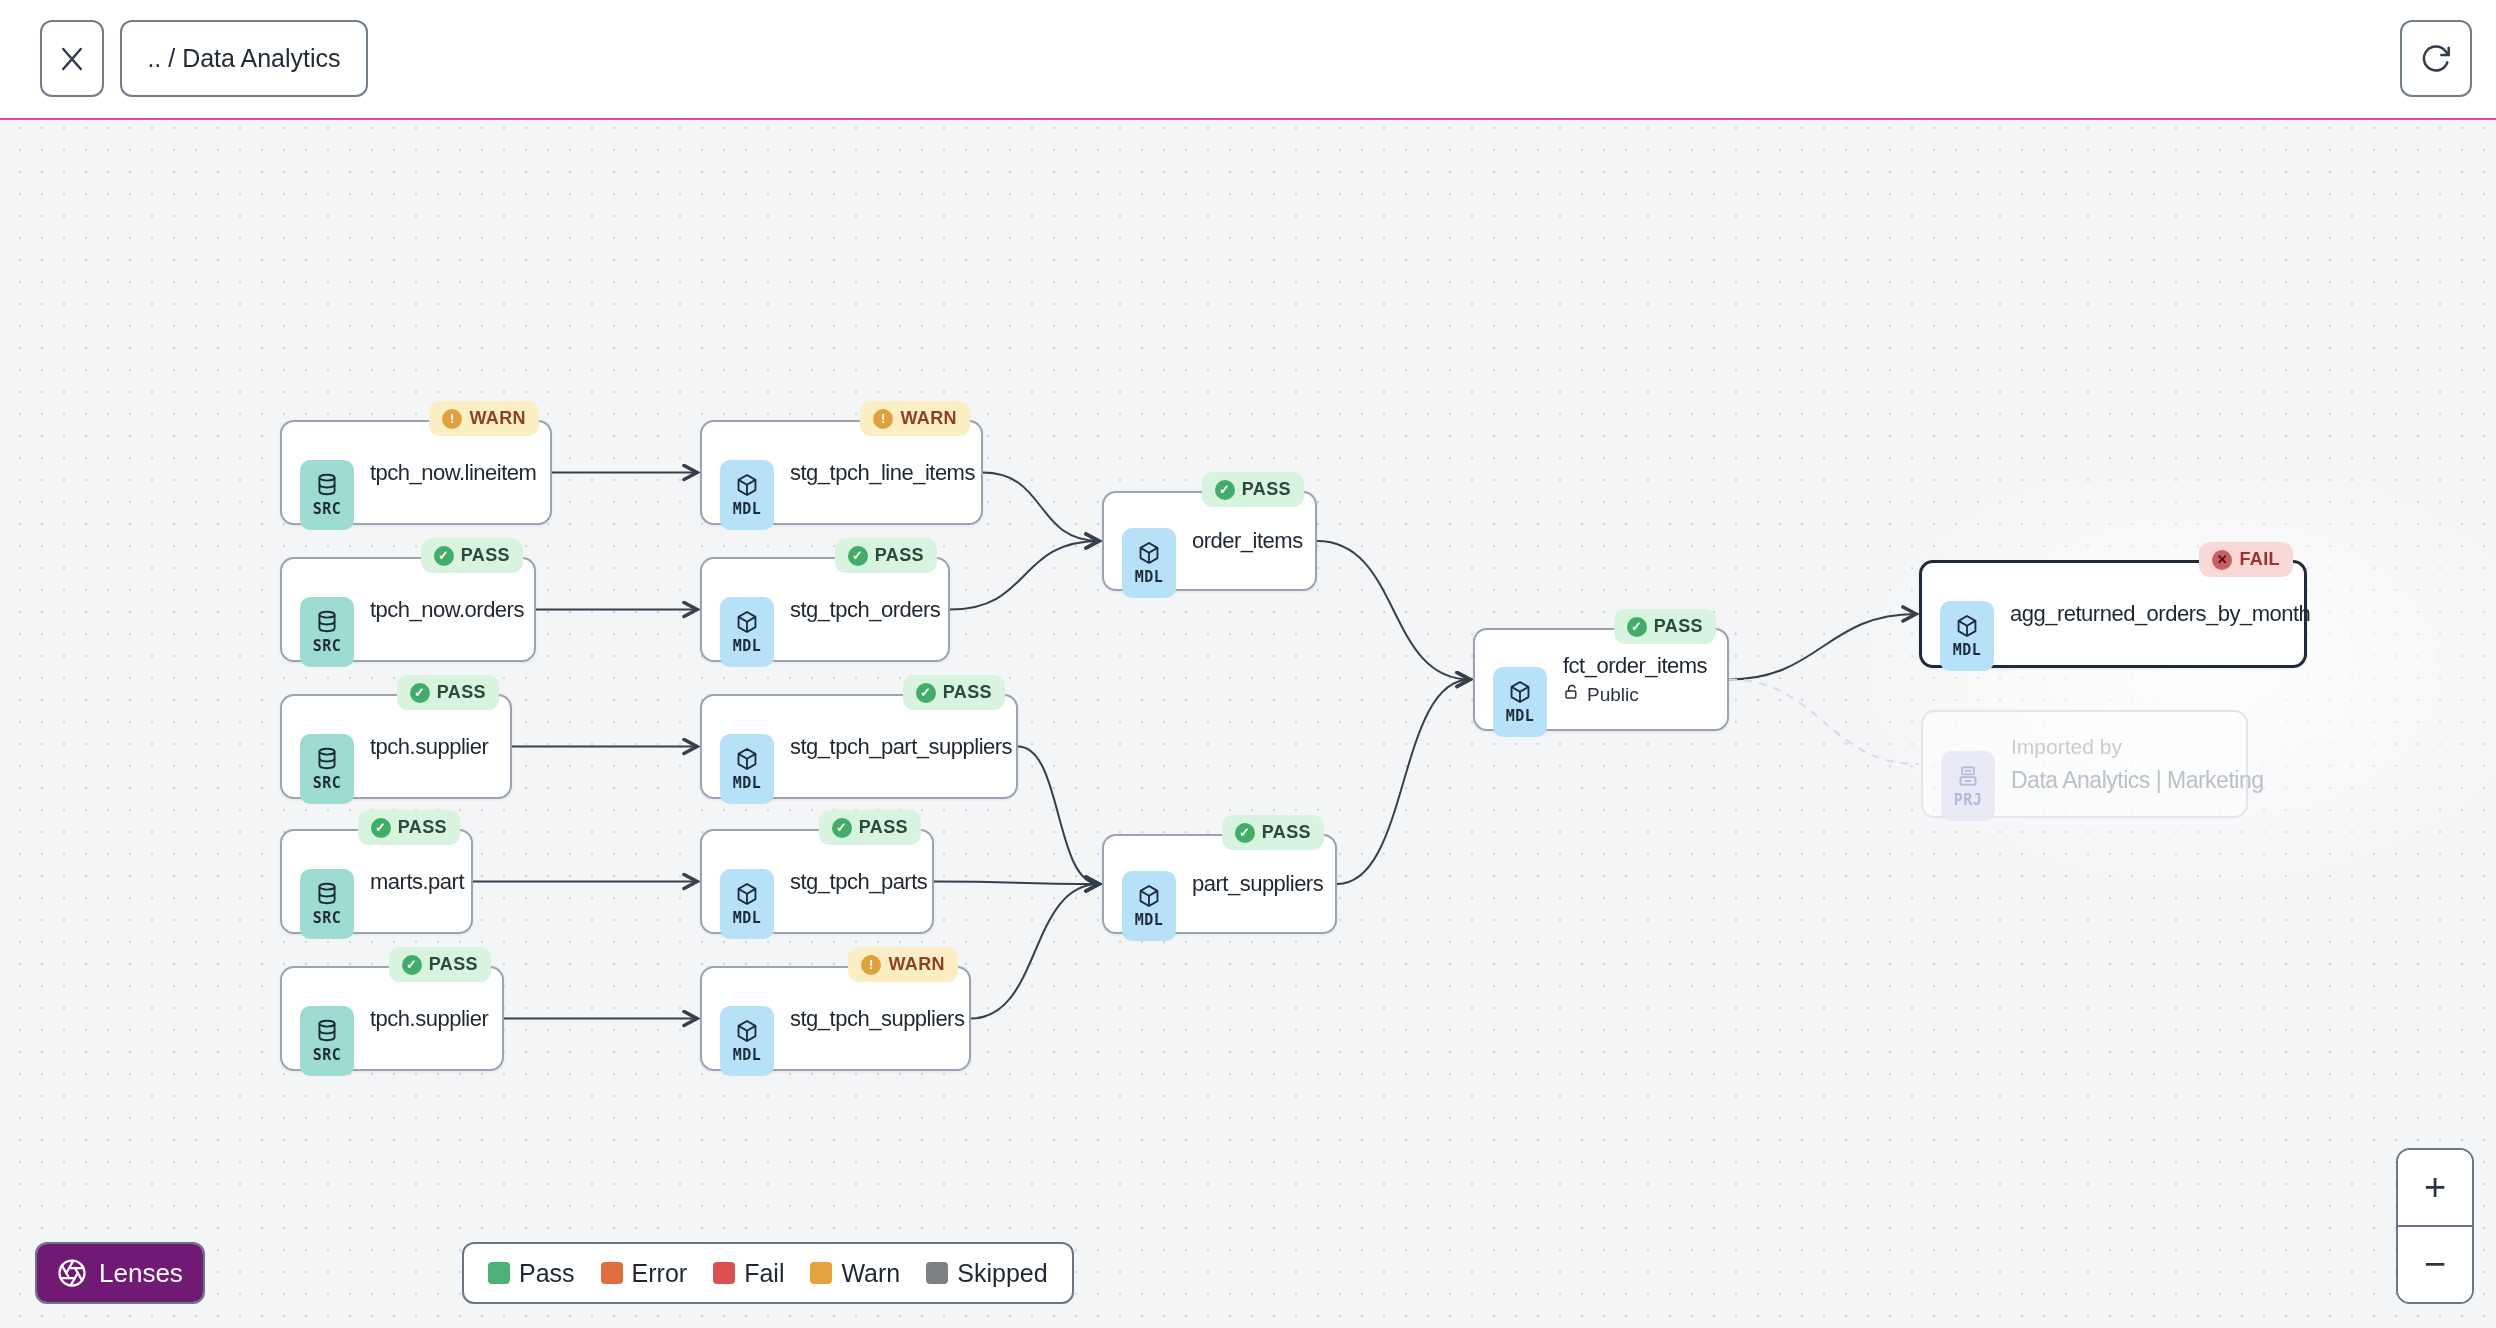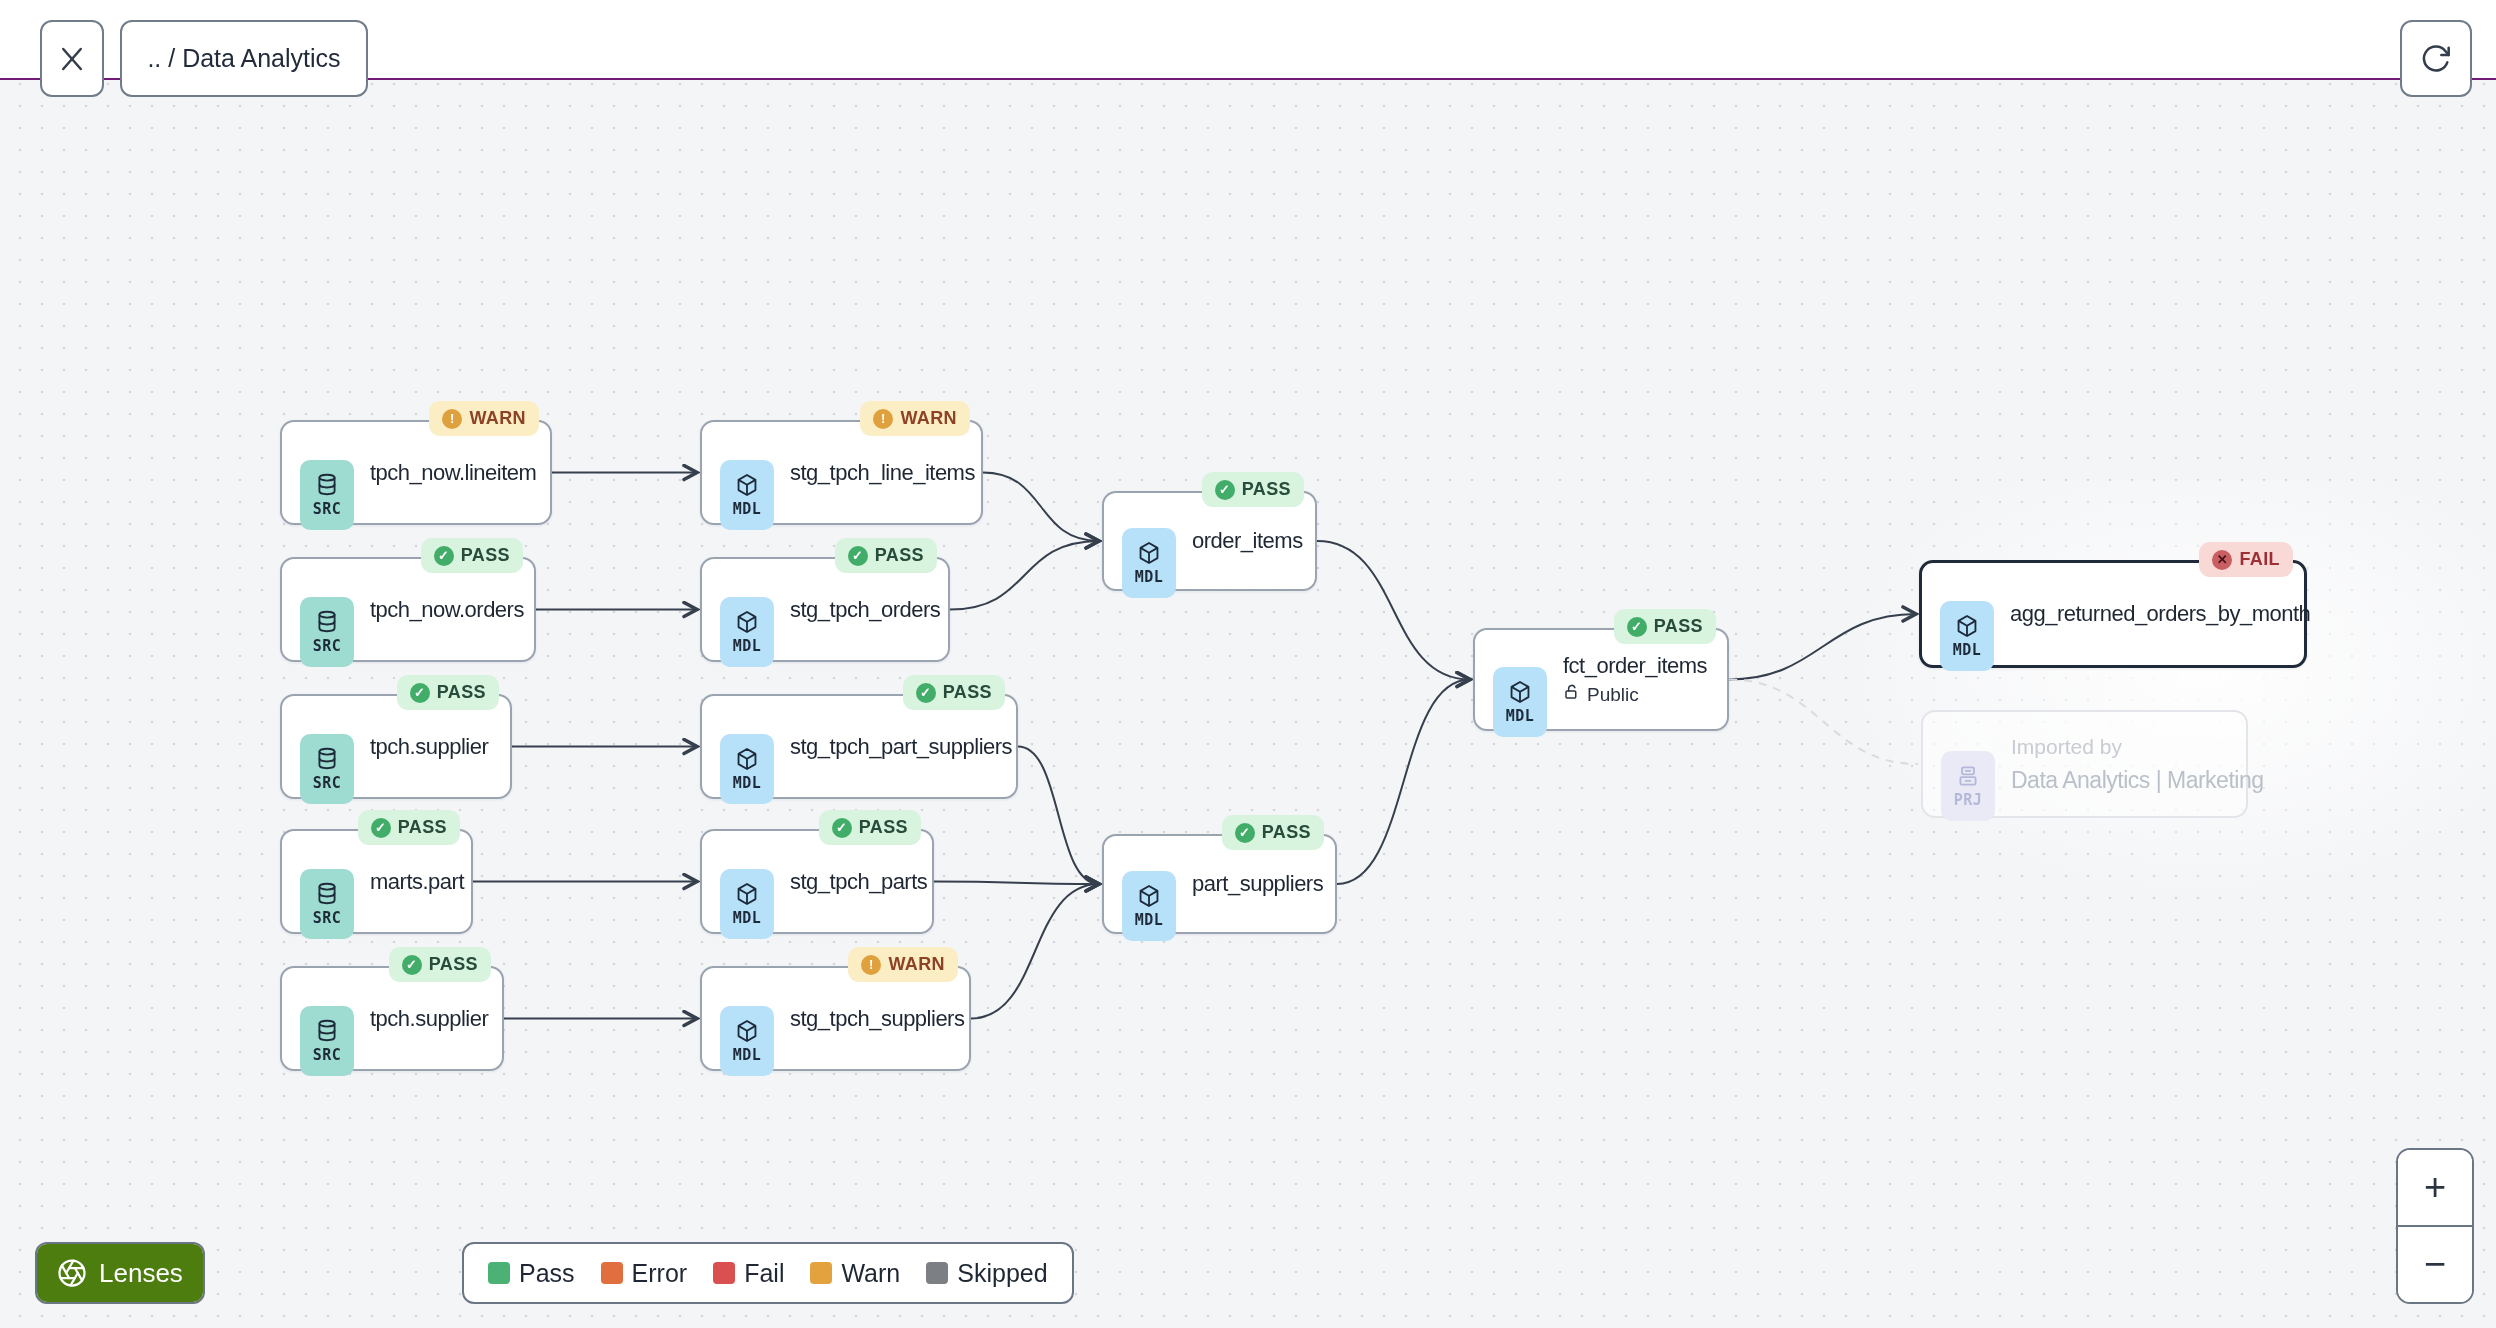--- a/index.html
+++ b/index.html
@@ -10,22 +10,22 @@
   #canvas { position:absolute; inset:0;
     background-color:#f4f5f7;
     background-image:radial-gradient(circle, #d2d5db 1.4px, transparent 1.6px);
     background-size:22px 22px; background-position:9px 7px; }
   #ghost-glow { position:absolute; left:1840px; top:480px; width:660px; height:420px;
     background:radial-gradient(ellipse at 55% 45%, rgba(255,255,255,.95), rgba(255,255,255,0) 72%);
     pointer-events:none; }
   #edge-layer { position:absolute; inset:0; }
 
   
-  #topbar { position:absolute; left:0; top:0; width:2496px; height:80px;
-    background:#ffffff; border-bottom:2px solid #701a75; z-index:30; }
+  #topbar { position:absolute; left:0; top:0; width:2496px; height:120px;
+    background:#ffffff; border-bottom:2px solid #ec4899; z-index:30; }
   .bar-btn { position:absolute; top:20px; height:77px; background:#fff;
     border:2px solid #717c8b; border-radius:12px; display:flex; align-items:center;
     justify-content:center; color:#222b3a; cursor:pointer; }
   #close-btn { left:40px; width:64px; }
   #crumb-btn { left:120px; width:248px; font-size:25px; }
   #search-box { position:absolute; left:384px; top:20px; width:1998px; height:77px;
     background:#fff; border:2px solid #717c8b; border-radius:12px;
     display:flex; align-items:center; padding:0 70px 0 24px; }
   #search-box svg.mag { flex:0 0 auto; margin-right:18px; }
   #search-input { border:none; outline:none; flex:1; font-size:27px; color:#222b3a;
@@ -64,21 +64,21 @@
   .badge.WARN { background:#fbeec5; color:#8d4226; }
   .badge.WARN .dot { background:#dfa13d; }
   .badge.FAIL { background:#f8d9d5; color:#9c3034; }
   .badge.FAIL .dot { background:#c95f63; color:#431418; }
 
   
   .footer-group { position:absolute; z-index:20; display:flex; align-items:stretch;
     border:2px solid #6b7684; border-radius:12px; background:#fff; overflow:hidden;
     height:62px; top:1242px; }
   #lens-group { left:35px; }
-  #lenses-seg { background:#4d7c0f; color:#fff; display:flex; align-items:center;
+  #lenses-seg { background:#701a75; color:#fff; display:flex; align-items:center;
     gap:12px; padding:0 20px; font-size:26px; cursor:pointer; }
   #lens-select { display:flex; align-items:center; gap:12px; padding:0 22px;
     color:#1e2733; font-size:26px; cursor:pointer; background:#fff; }
   #legend-box { left:462px; display:flex; align-items:center; gap:26px; padding:0 24px; }
   .legend-item { display:flex; align-items:center; gap:9px; font-size:25px; color:#1e2733; }
   .swatch { width:22px; height:22px; border-radius:4px; }
 
   
   #zoom-ctl { position:absolute; left:2396px; top:1148px; width:78px; height:156px;
     border:2px solid #6b7684; border-radius:14px; background:#fff; z-index:20;

